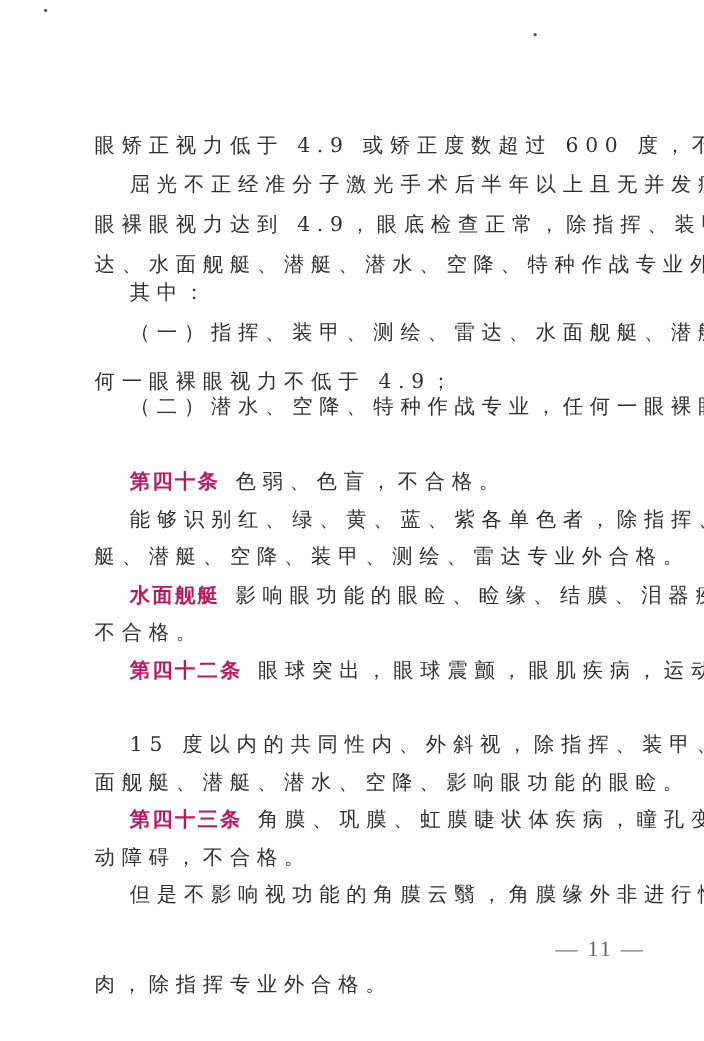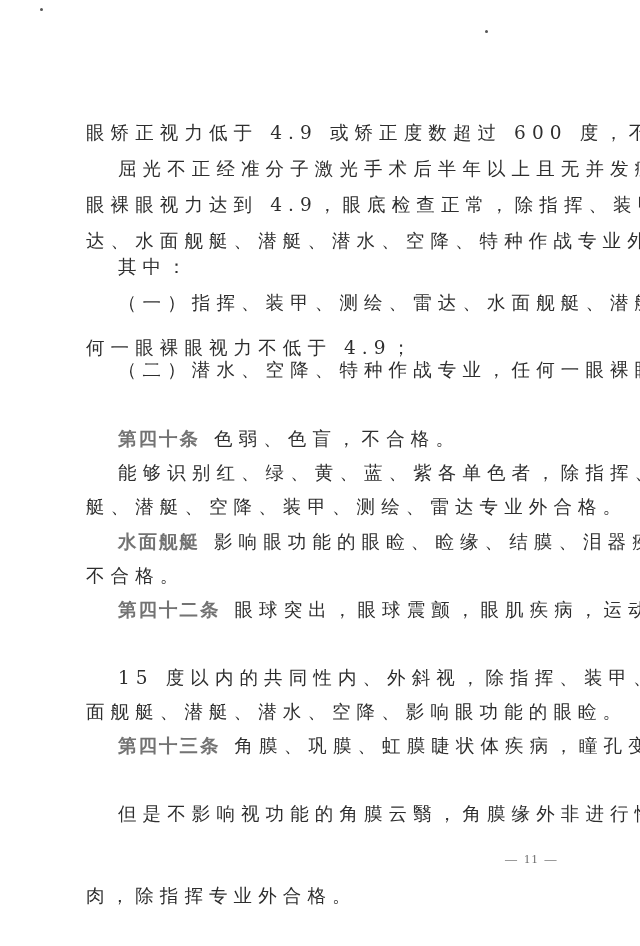--- a/index.html
+++ b/index.html
@@ -6,24 +6,24 @@
     body {
       width: 640px; height: 946px; background: #ffffff; position: relative; overflow: hidden;
       font-family: "DejaVu Serif", "Liberation Serif", serif; color: #2a2a2a;
     }
     .page { position: absolute; left: 0; top: 0; width: 640px; height: 946px; }
     .line {
       position: absolute; left: 86px; width: 480px; font-size: 18.5px; line-height: 24px;
       letter-spacing: 6.1px; white-space: nowrap; color: #2e2e2e;
     }
     .indent { left: 118px; }
-    .bold { font-weight: bold; font-family: Liberation Serif, serif; letter-spacing: 2px; color: #737373; }
+    .bold { font-weight: bold; font-family: Liberation Serif, serif; letter-spacing: 2px; color: #be185d; }
     .gap { display: inline-block; width: 14px; }
     .pageno {
-      position: absolute; left: 505px; top: 852px; font-size: 12px; color: #666;
+      position: absolute; left: 505px; top: 852px; font-size: 20px; color: #666;
       font-family: "Liberation Serif", serif; letter-spacing: 2px; white-space: nowrap;
     }
     .speck { position: absolute; width: 3px; height: 3px; background: #555; border-radius: 50%; }
   </style>
 </head>
 <body>
 
 <div class="page">
   <span class="speck" style="left:40px;top:8px;"></span>
   <span class="speck" style="left:485px;top:30px;"></span>
@@ -50,17 +50,18 @@
 
   <div class="line indent" style="top:598px;">
     <span class="bold">第四十二条</span><span class="gap"></span><span>眼球突出，眼球震颤，眼肌疾病，运动障碍，</span>
   </div>
   <div class="line indent" style="top:666px;">15 度以内的共同性内、外斜视，除指挥、装甲、测绘、水</div>
   <div class="line" style="top:700px;">面舰艇、潜艇、潜水、空降、影响眼功能的眼睑。</div>
 
   <div class="line indent" style="top:734px;">
     <span class="bold">第四十三条</span><span class="gap"></span><span>角膜、巩膜、虹膜睫状体疾病，瞳孔变形、运</span>
   </div>
+  <div class="line" style="top:768px;">动障碍，不合格。</div>
   <div class="line indent" style="top:802px;">但是不影响视功能的角膜云翳，角膜缘外非进行性翼状胬</div>
   <div class="line" style="top:884px;">肉，除指挥专业外合格。</div>
 
   <div class="pageno">— 11 —</div>
 </div>
 
 </body></html>

